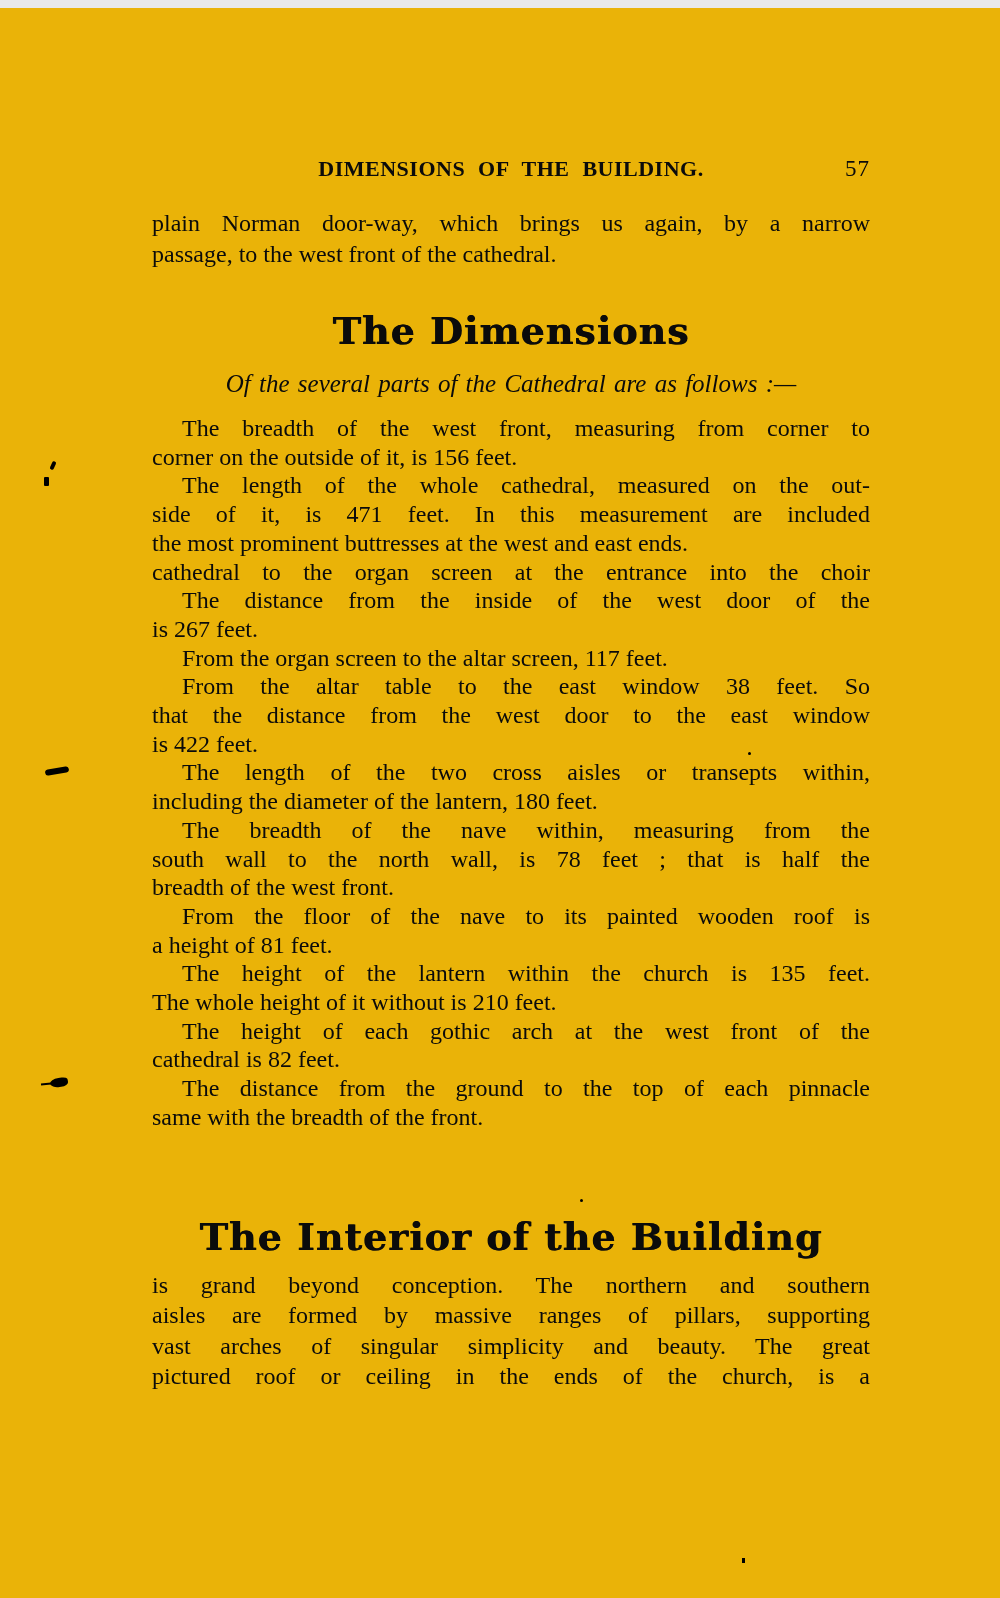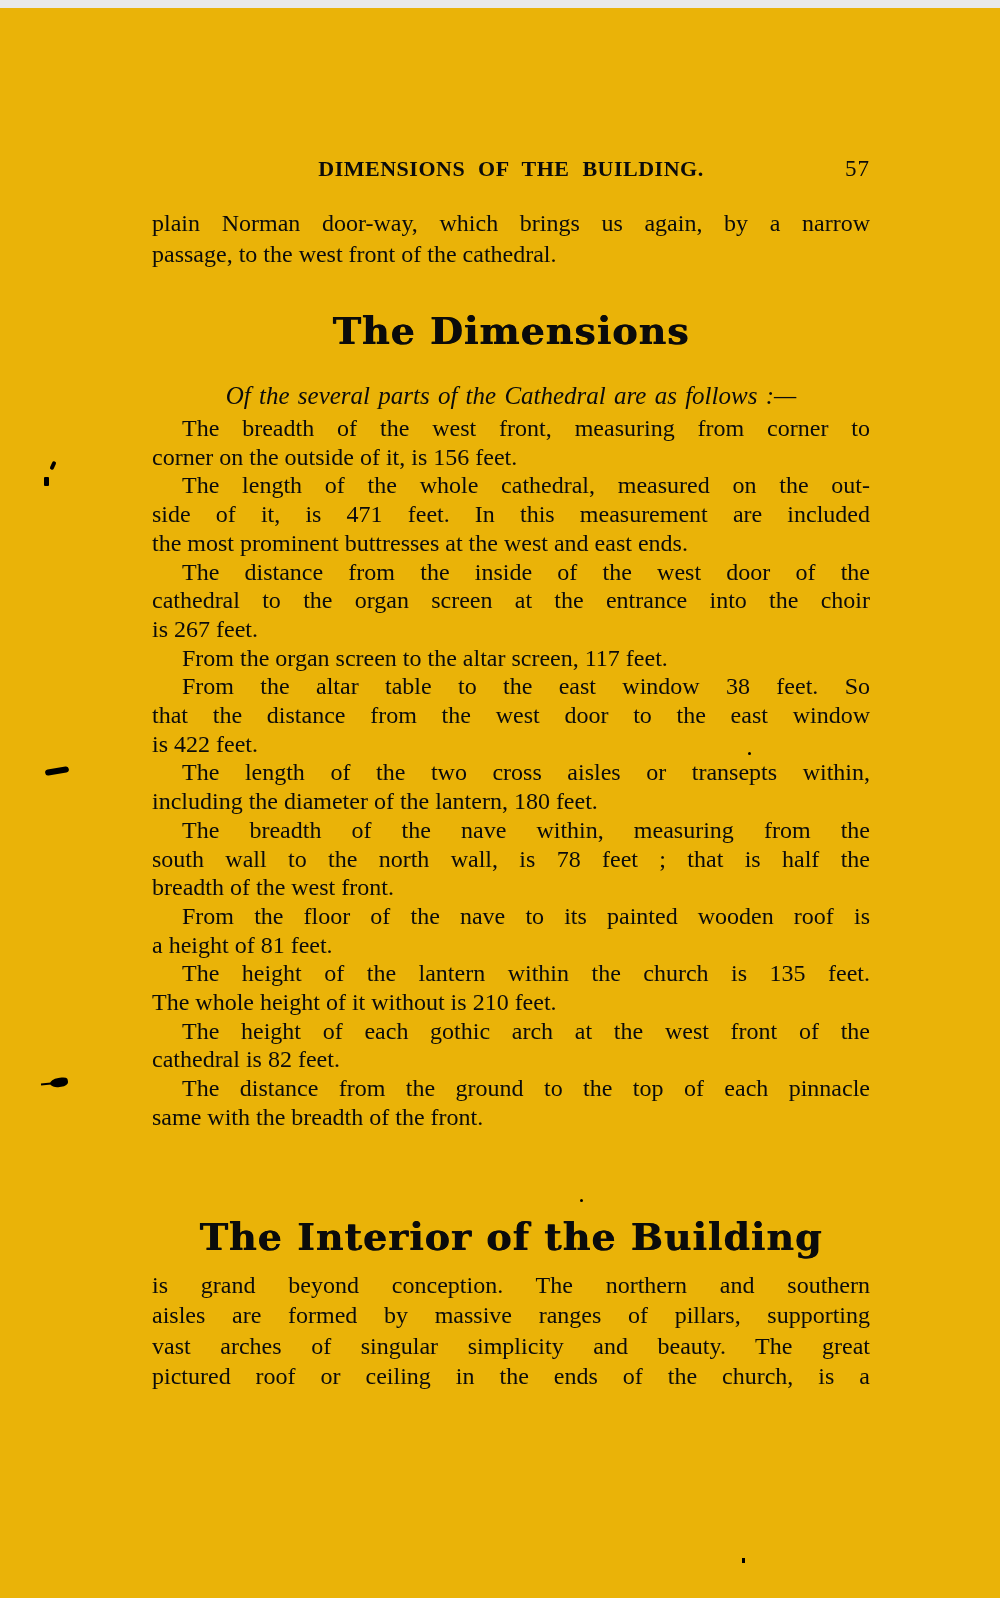--- a/index.html
+++ b/index.html
@@ -53,21 +53,21 @@
     font-weight: 700;
     font-size: 38px;
     line-height: 46px;
     letter-spacing: 1px;
     text-shadow: 0.6px 0 0 currentColor;
   }
   .h1-dimensions { top: 300px; }
   .h1-interior   { top: 1206px; }
 
   .subheading {
-    top: 372px;
+    top: 360px;
     text-align: center;
     font-style: italic;
     font-size: 25px;
     line-height: 32px;
     word-spacing: 2px;
   }
 
   
   .mark { position: absolute; background: #000; }
   .mark-speckle-a { left: 51px; top: 453px; width: 4px; height: 9px; transform: rotate(24deg); border-radius: 2px; }
@@ -102,22 +102,22 @@
       <div class="para">
         <div class="line indent">The breadth of the west front, measuring from corner to</div>
         <div class="line lastline">corner on the outside of it, is 156 feet.</div>
       </div>
       <div class="para">
         <div class="line indent">The length of the whole cathedral, measured on the out-</div>
         <div class="line">side of it, is 471 feet.  In this measurement are included</div>
         <div class="line lastline">the most prominent buttresses at the west and east ends.</div>
       </div>
       <div class="para">
+        <div class="line">cathedral to the organ screen at the entrance into the choir</div>
         <div class="line indent">The distance from the inside of the west door of the</div>
-        <div class="line">cathedral to the organ screen at the entrance into the choir</div>
         <div class="line lastline">is 267 feet.</div>
       </div>
       <div class="para">
         <div class="line indent lastline">From the organ screen to the altar screen, 117 feet.</div>
       </div>
       <div class="para">
         <div class="line indent">From the altar table to the east window 38 feet.  So</div>
         <div class="line">that the distance from the west door to the east window</div>
         <div class="line lastline">is 422 feet.</div>
       </div>

